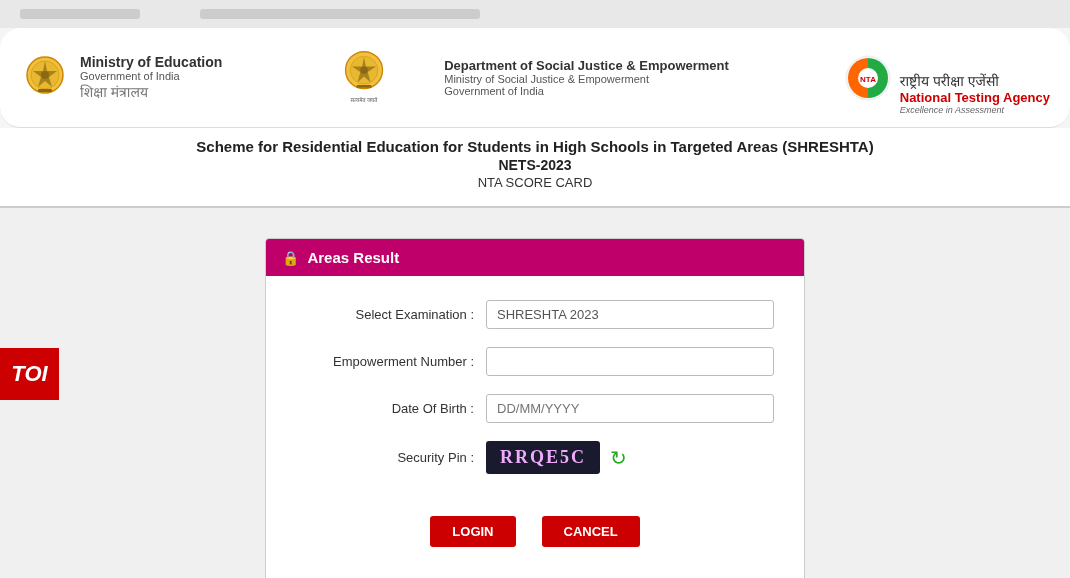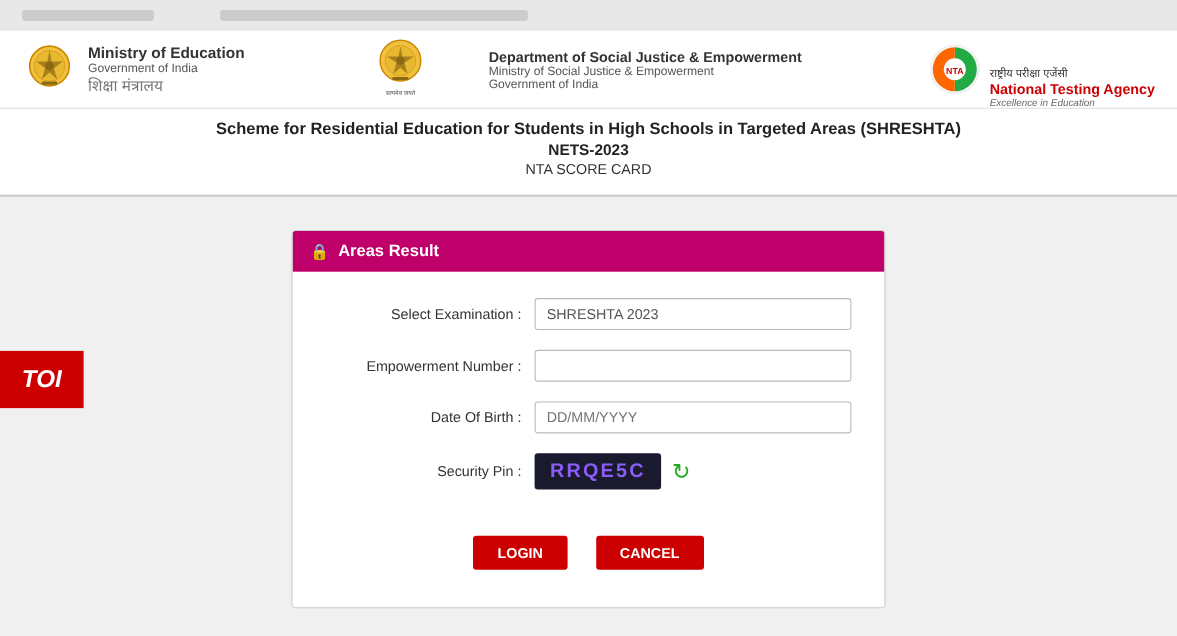--- a/index.html
+++ b/index.html
@@ -22,25 +22,26 @@
     }
     .top-bar-blur {
       background: #ccc;
       border-radius: 3px;
       height: 10px;
     }
 
     
     .header {
       background: #fff;
-      padding: 0 20px;
+      padding: 12px 20px;
       display: flex;
       align-items: center;
       justify-content: space-between;
       border-bottom: 1px solid #ddd;
+      border-radius: 21px;
     }
 
     .header-left {
       display: flex;
       align-items: center;
       gap: 10px;
     }
 
     .emblem-left {
       width: 50px;
@@ -100,21 +101,21 @@
       align-items: center;
       gap: 8px;
     }
 
     .nta-text-block {
       display: flex;
       flex-direction: column;
     }
 
     .nta-hindi {
-      font-size: 10px;
+      font-size: 14px;
       color: #333;
       margin-top: 31px;
     }
 
     .nta-name {
       font-size: 13px;
       font-weight: bold;
       color: #cc0000;
     }
 
@@ -162,21 +163,21 @@
     
     .toi-badge {
       position: absolute;
       left: 0;
       top: 140px;
       background: #cc0000;
       color: white;
       font-size: 22px;
       font-weight: bold;
       font-style: italic;
-      width: 76px;
+      width: 59px;
       height: 52px;
       display: flex;
       align-items: center;
       justify-content: center;
     }
 
     
     .form-card {
       background: #fff;
       border: 1px solid #ccc;
@@ -237,27 +238,27 @@
     }
 
     .security-pin-display {
       display: flex;
       align-items: center;
       gap: 10px;
     }
 
     .captcha-box {
       background: #1a1a2e;
-      color: #8b5cf6;
+      color: #f0abfc;
       font-size: 18px;
       font-weight: bold;
       padding: 6px 14px;
       border-radius: 3px;
       letter-spacing: 2px;
-      font-family: Liberation Sans, sans-serif;
+      font-family: Liberation Serif, serif;
     }
 
     .refresh-icon {
       color: #22aa22;
       font-size: 20px;
       cursor: pointer;
     }
 
     .form-buttons {
       display: flex;
@@ -344,21 +345,21 @@
       <path d="M24 4 A20 20 0 0 1 44 24 A20 20 0 0 1 24 44" fill="#22aa44"></path>
 
       <path d="M24 4 A20 20 0 0 0 4 24 A20 20 0 0 0 24 44" fill="#ff6600"></path>
 
       <circle cx="24" cy="24" r="10" fill="white"></circle>
       <text x="24" y="28" text-anchor="middle" font-size="8" font-weight="bold" fill="#cc0000">NTA</text>
     </svg>
     <div class="nta-text-block">
       <span class="nta-hindi">राष्ट्रीय परीक्षा एजेंसी</span>
       <span class="nta-name">National Testing Agency</span>
-      <span class="nta-tagline">Excellence in Education</span>
+      <span class="nta-tagline">Excellence in Assessment</span>
     </div>
   </div>
 
 </div>
 
 <div class="title-section">
   <div class="title-main">Scheme for Residential Education for Students in High Schools in Targeted Areas (SHRESHTA)</div>
   <div class="title-sub">NETS-2023</div>
   <div class="title-score">NTA SCORE CARD</div>
 </div>

